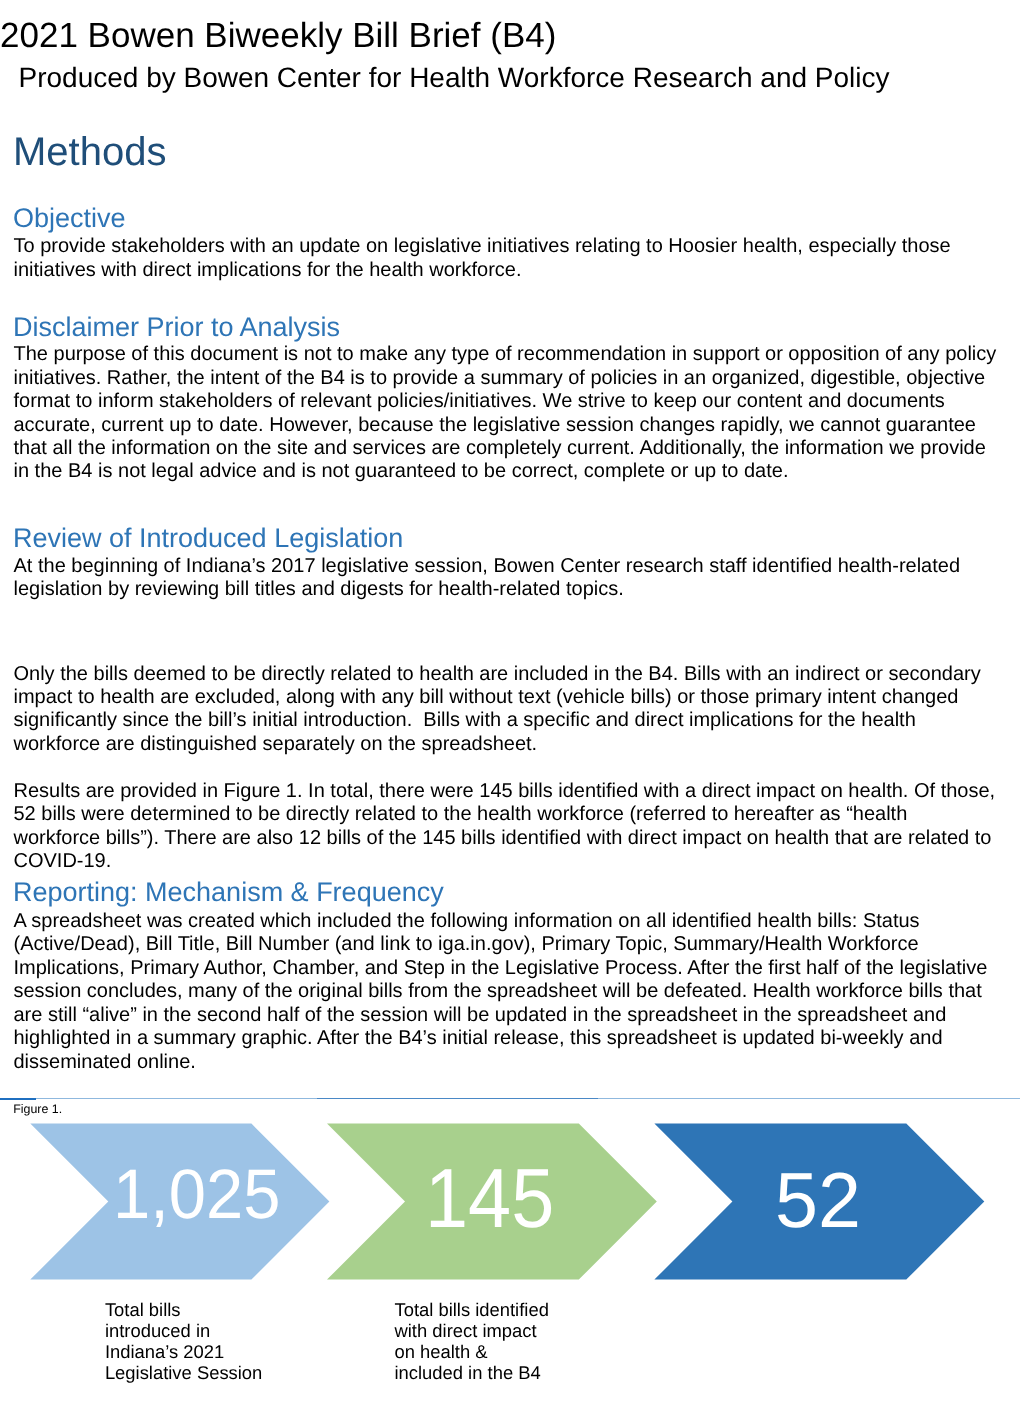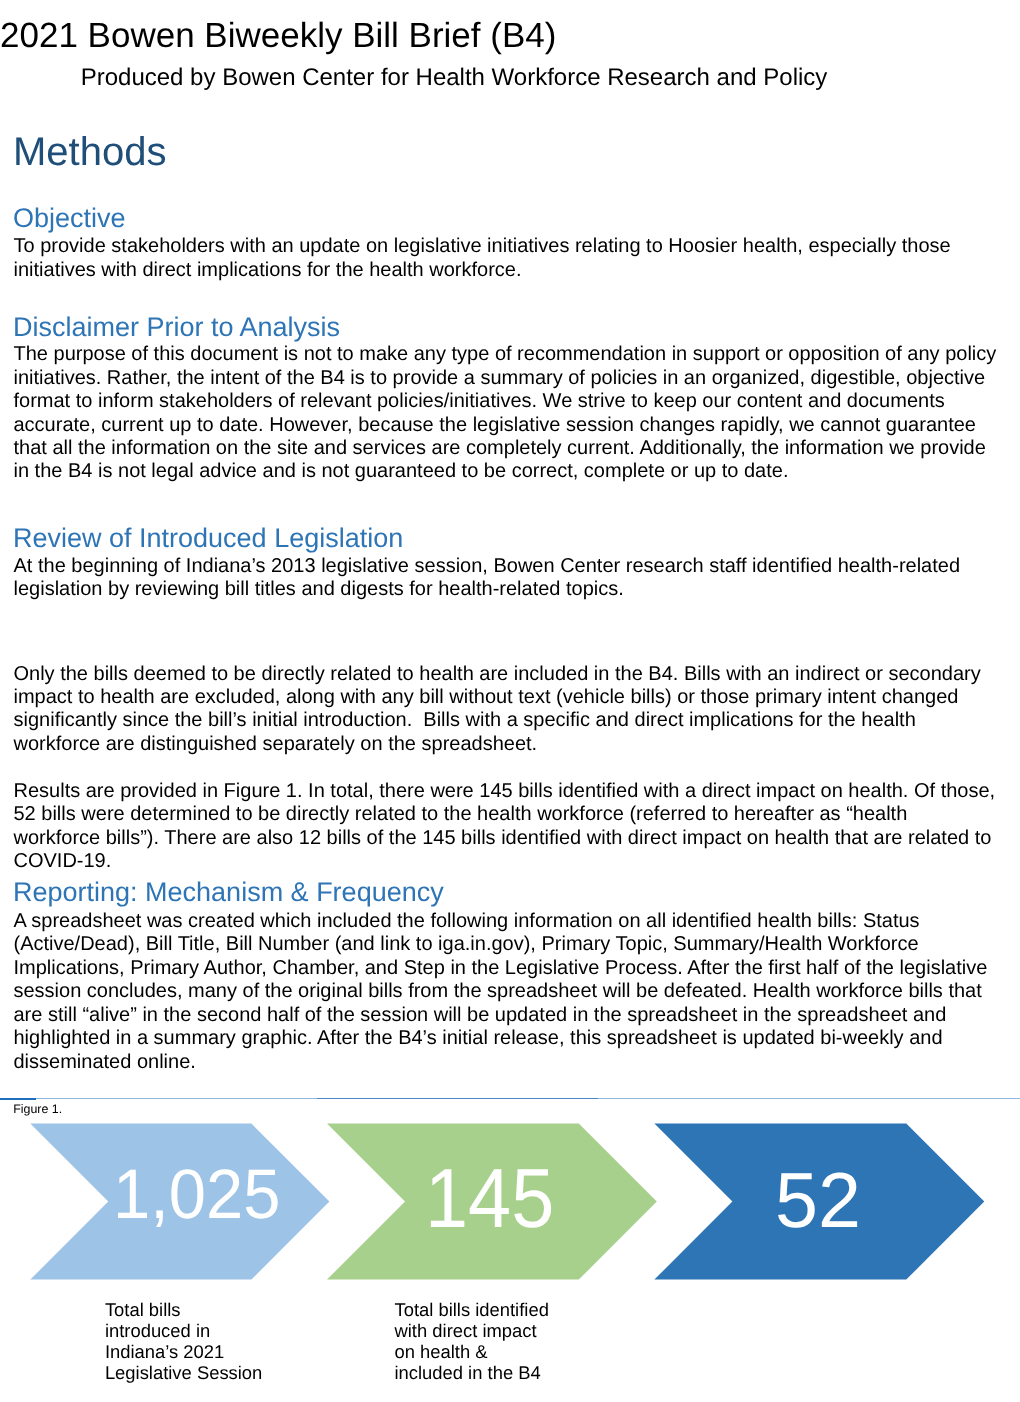--- a/index.html
+++ b/index.html
@@ -5,21 +5,21 @@
 <style>
   html,body{margin:0;padding:0;background:#ffffff;}
   body{width:1020px;height:1402px;overflow:hidden;
        font-family:"Liberation Sans",sans-serif;
        -webkit-font-smoothing:antialiased;text-rendering:geometricPrecision;}
   .page{position:relative;width:1020px;height:1402px;background:#fff;overflow:hidden;}
 
   .doc-title{transform:translateZ(0);position:absolute;left:0;top:5.8px;width:1020px;text-align:left;
              font-size:35px;line-height:60px;color:#000000;}
   .doc-subtitle{transform:translateZ(0);position:absolute;left:0;top:65px;width:908px;text-align:center;
-                font-size:24px;line-height:26px;color:#000000;}
+                font-size:28px;line-height:26px;color:#000000;}
 
   .h1{transform:translateZ(0);position:absolute;left:13px;font-size:40px;line-height:46px;color:#1F4E79;}
   .h2{transform:translateZ(0);position:absolute;left:13px;font-size:27px;line-height:32px;color:#2E75B6;}
   .para{transform:translateZ(0);position:absolute;left:13.5px;width:985px;font-size:20px;line-height:23.45px;color:#000000;}
 
   .fig-rule{position:absolute;left:0;top:1098.1px;width:1020px;height:1.3px;background:#7FADDA;}
   .fig-rule-seg{position:absolute;top:1098.1px;height:1.3px;}
   .fig-rule-accent{position:absolute;left:0;top:1097.8px;width:36px;height:1.9px;background:#1F6FC0;}
   .fig-label{transform:translateZ(0);position:absolute;left:13.2px;top:1101.3px;font-size:12.4px;line-height:17px;color:#000000;}
 
@@ -37,21 +37,21 @@
 
   <div class="h1" style="top:129.4px;">Methods</div>
 
   <div class="h2" style="top:201.8px;">Objective</div>
   <div class="para" style="top:235.3px;">To provide stakeholders with an update on legislative initiatives relating to Hoosier health, especially those initiatives with direct implications for the health workforce.</div>
 
   <div class="h2" style="top:310.5px;">Disclaimer Prior to Analysis</div>
   <div class="para" style="top:343.2px;">The purpose of this document is not to make any type of recommendation in support or opposition of any policy initiatives. Rather, the intent of the B4 is to provide a summary of policies in an organized, digestible, objective format to inform stakeholders of relevant policies/initiatives. We strive to keep our content and documents accurate, current up to date. However, because the legislative session changes rapidly, we cannot guarantee that all the information on the site and services are completely current. Additionally, the information we provide in the B4 is not legal advice and is not guaranteed to be correct, complete or up to date.</div>
 
   <div class="h2" style="top:521.8px;text-align:center;">Review of Introduced Legislation</div>
-  <div class="para" style="top:554.6px;">At the beginning of Indiana’s 2013 legislative session, Bowen Center research staff identified health-related legislation by reviewing bill titles and digests for health-related topics.</div>
+  <div class="para" style="top:554.6px;">At the beginning of Indiana’s 2017 legislative session, Bowen Center research staff identified health-related legislation by reviewing bill titles and digests for health-related topics.</div>
 
   <div class="para" style="top:662.5px;">Only the bills deemed to be directly related to health are included in the B4. Bills with an indirect or secondary impact to health are excluded, along with any bill without text (vehicle bills) or those primary intent changed significantly since the bill’s initial introduction. &nbsp;Bills with a specific and direct implications for the health workforce are distinguished separately on the spreadsheet.</div>
 
   <div class="para" style="top:780px;">Results are provided in Figure 1. In total, there were 145 bills identified with a direct impact on health. Of those, 52 bills were determined to be directly related to the health workforce (referred to hereafter as “health workforce bills”). There are also 12 bills of the 145 bills identified with direct impact on health that are related to COVID-19.</div>
 
   <div class="h2" style="top:876.1px;">Reporting: Mechanism &amp; Frequency</div>
   <div class="para" style="top:909.8px;">A spreadsheet was created which included the following information on all identified health bills: Status (Active/Dead), Bill Title, Bill Number (and link to iga.in.gov), Primary Topic, Summary/Health Workforce Implications, Primary Author, Chamber, and Step in the Legislative Process. After the first half of the legislative session concludes, many of the original bills from the spreadsheet will be defeated. Health workforce bills that are still “alive” in the second half of the session will be updated in the spreadsheet in the spreadsheet and highlighted in a summary graphic. After the B4’s initial release, this spreadsheet is updated bi-weekly and disseminated online.</div>
 
   <div class="fig-rule"></div>
   <div class="fig-rule-seg" style="left:36px;width:281px;background:#8FB8DE;"></div>

